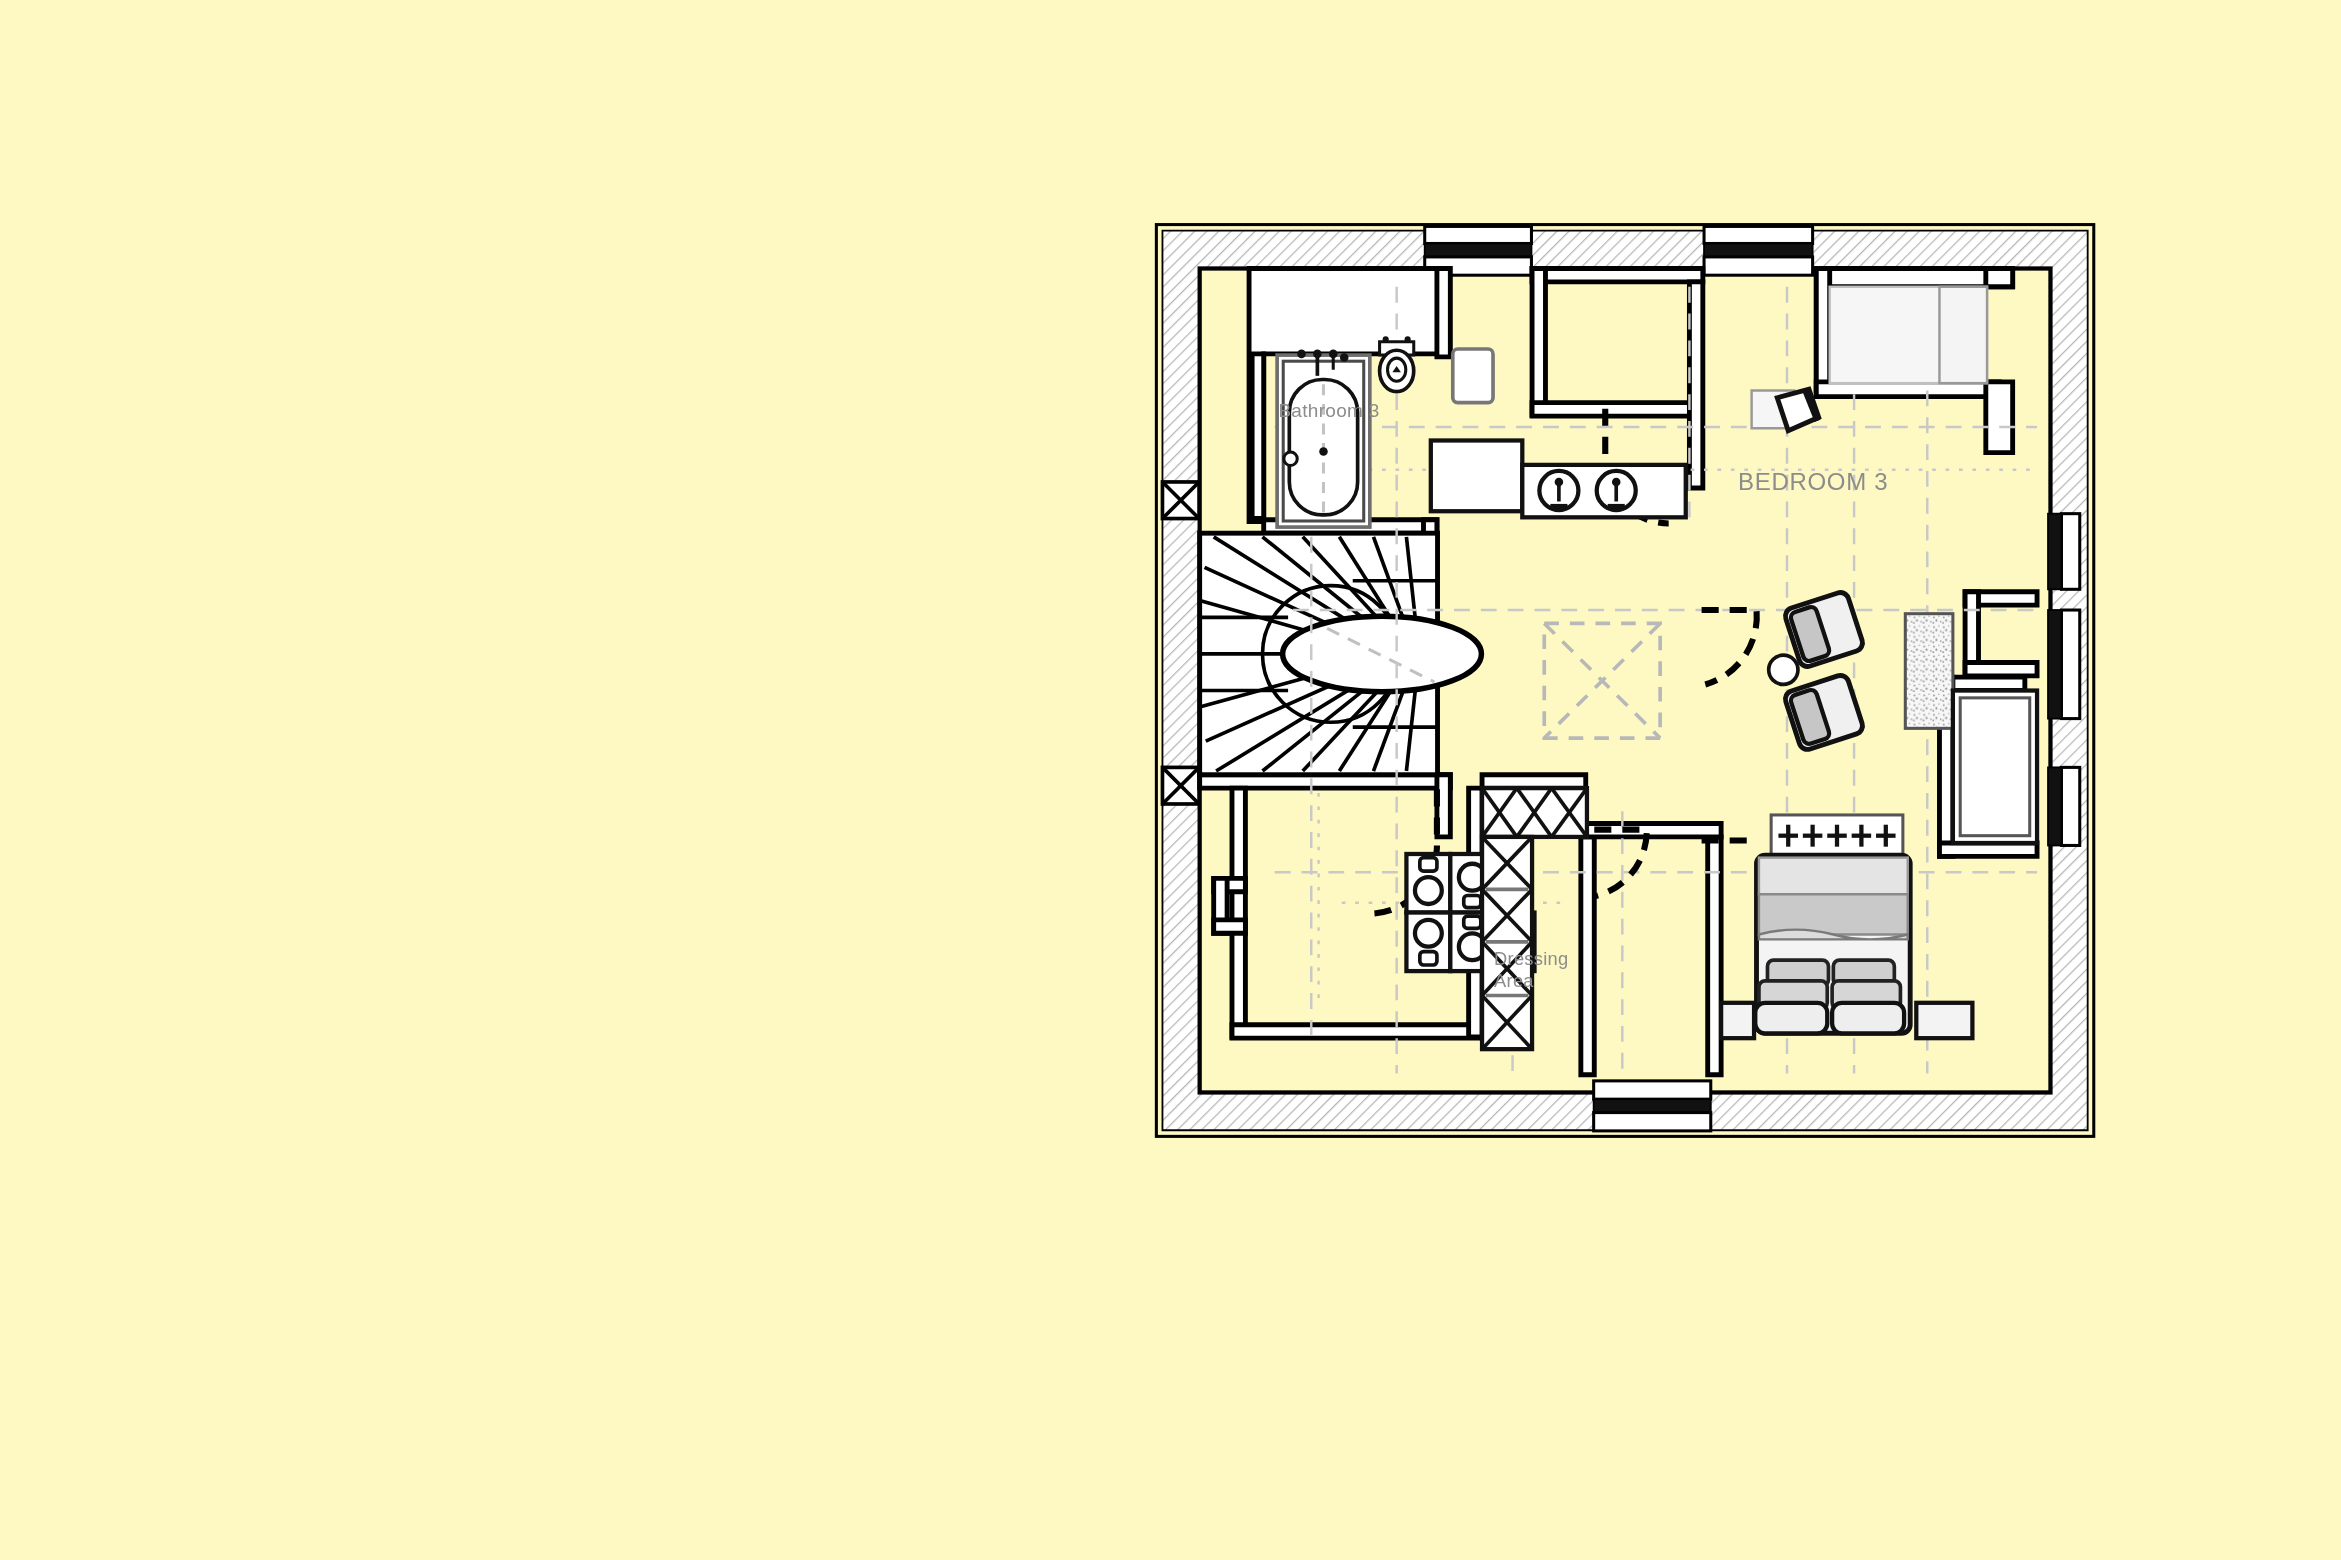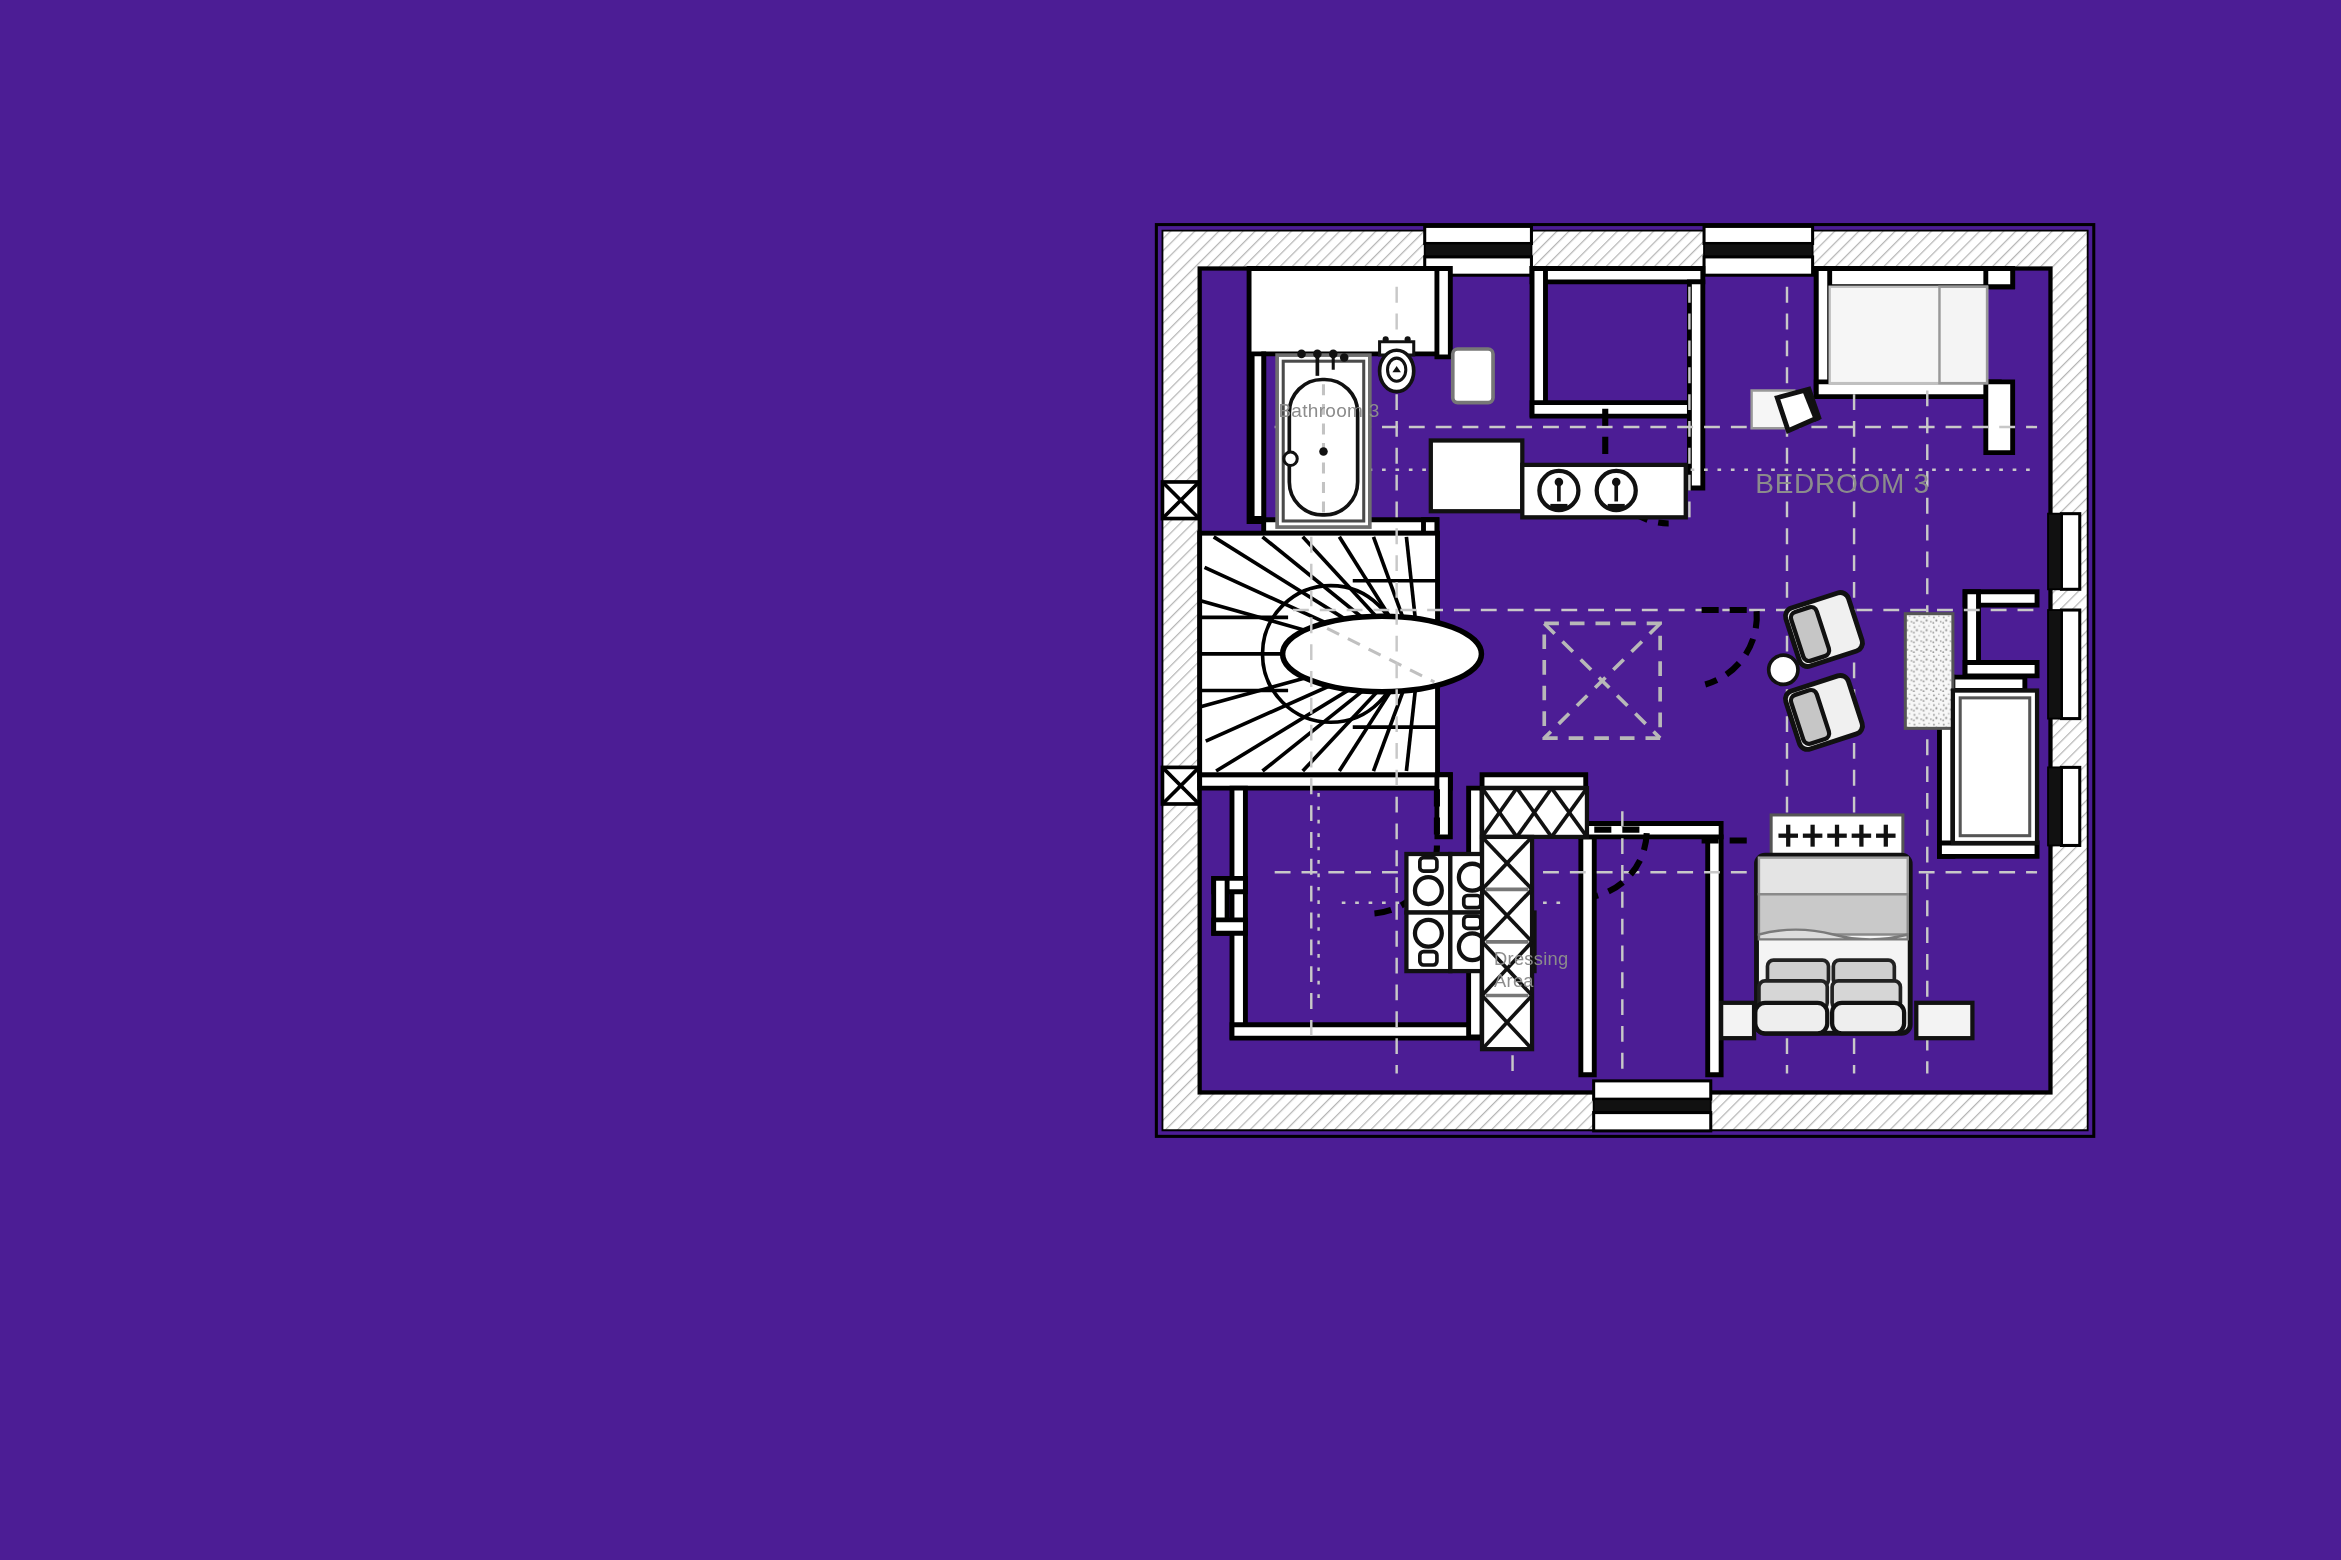--- a/index.html
+++ b/index.html
@@ -1,24 +1,24 @@
 <!DOCTYPE html>
 <html style="font-size:9.8px"><head>
 <meta charset="utf-8">
 <style>
   html,body{margin:0;padding:0;background:#ffffff;}
   body{width:2342px;height:1561px;font-family:"Liberation Sans",sans-serif;overflow:hidden;}
-  #stage{position:relative;width:2342px;height:1561px;background:#4c1d95;}
+  #stage{position:relative;width:2342px;height:1561px;background:#fef9c3;}
   #plan-svg{position:absolute;left:0;top:0;width:2342px;height:1561px;}
   .roomlabel{
     position:absolute;color:#8c8c8c;font-family:"Liberation Sans",sans-serif;
     white-space:pre-line;line-height:1.22;letter-spacing:0.3px;
   }
   #lbl-bathroom{left:1201px;top:399px;width:256px;text-align:center;font-size:19px;}
-  #lbl-bedroom{left:1702px;top:467px;width:281px;text-align:center;font-size:28px;letter-spacing:0.7px;}
+  #lbl-bedroom{left:1738px;top:467px;width:281px;text-align:left;font-size:24px;letter-spacing:0.7px;}
   #lbl-dressing{left:1494px;top:948px;width:183px;text-align:left;font-size:18.3px;}
 </style>
 </head>
 <body>
 
 <div id="stage">
 
   <svg id="plan-svg" viewBox="0 0 3840 2559">
     <defs>
 

